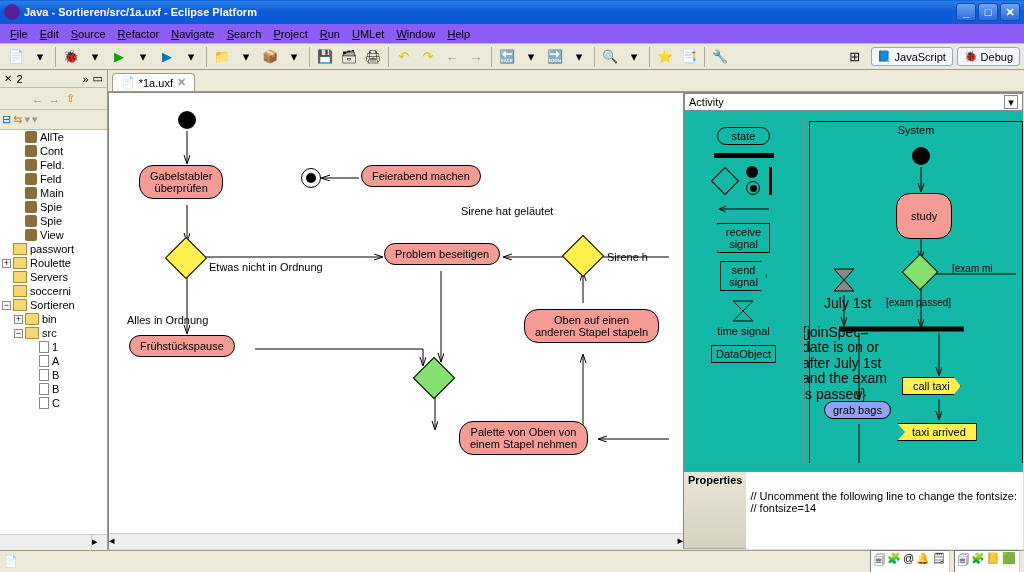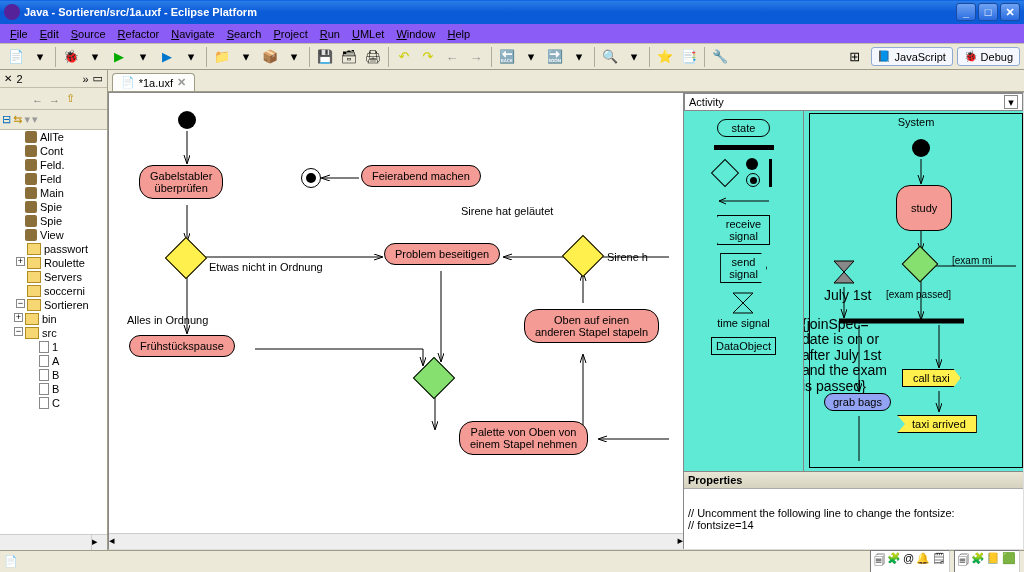--- a/index.html
+++ b/index.html
@@ -16,49 +16,49 @@
 .toolbar .tbtn { width: 22px; height: 22px; display: inline-flex; align-items: center; justify-content: center; margin: 0 1px; border: 1px solid transparent; border-radius: 2px; font-size: 13px; }
 .toolbar .sep { width: 1px; height: 20px; background: #b0ae99; margin: 0 3px; }
 .perspectives { margin-left: auto; display: flex; align-items: center; gap: 4px; }
 .perspectives .p { display: flex; align-items: center; gap: 3px; padding: 2px 6px; border: 1px solid #8faad2; background: #f4f7fd; border-radius: 3px; }
 .workarea { display: flex; height: calc(572px - 24px - 20px - 26px - 22px); background: #ece9d8; }
 .sidebar { width: 108px; border-right: 1px solid #9f9d87; display: flex; flex-direction: column; }
 .sidebar-top { display: flex; align-items: center; gap: 4px; padding: 2px 4px; border-bottom: 1px solid #c0bdaa; }
 .sb-nav { height: 22px; display: flex; align-items: center; justify-content: center; gap: 6px; color: #777; border-bottom: 1px solid #c0bdaa; }
 .sb-tools { height: 20px; display: flex; align-items: center; gap: 2px; padding: 0 2px; border-bottom: 1px solid #c0bdaa; }
 .tree { flex: 1; overflow-y: auto; overflow-x: hidden; background: #fff; }
-.tree-item { display: flex; align-items: flex-start; padding: 1px 16px; white-space: nowrap; }
+.tree-item { display: flex; align-items: center; padding: 1px 2px; white-space: nowrap; }
 .tree-item .exp { width: 9px; height: 9px; border: 1px solid #888; margin-right: 2px; text-align: center; line-height: 7px; font-size: 9px; }
 .tree-item .noexp { width: 11px; display: inline-block; }
 .tree-item .folder-icon { width: 14px; height: 12px; background: #f7d774; border: 1px solid #b08d23; margin-right: 3px; }
 .tree-item .pkg-icon { width: 12px; height: 12px; background: #8b6f3a; border-radius: 2px; margin-right: 3px; }
 .tree-item .file-icon { width: 10px; height: 12px; background: #fff; border: 1px solid #888; margin-right: 3px; }
 .indent1 { padding-left: 14px; }
 .indent2 { padding-left: 28px; }
 .canvas-area { flex: 1; display: flex; flex-direction: column; background: #ece9d8; position: relative; }
 .tabrow { height: 22px; display: flex; align-items: end; border-bottom: 1px solid #9f9d87; padding-left: 4px; }
 .tab { display: flex; align-items: center; gap: 4px; padding: 2px 8px; background: #fdfdfb; border: 1px solid #9f9d87; border-bottom: none; border-radius: 4px 4px 0 0; }
 .tab .x { color: #999; font-weight: bold; cursor: pointer; }
 .canvas { flex: 1; background: #fff; position: relative; overflow: hidden; border: 1px inset #ddd; }
 .activity { border: 1.5px solid #000; border-radius: 14px; padding: 4px 10px; text-align: center; position: absolute; background: #f39b94; }
 .diamond { position: absolute; width: 30px; height: 30px; transform: rotate(45deg); border: 1.5px solid #000; }
 .diamond.yellow { background: #fff04d; }
 .diamond.green { background: #85e070; }
 .startcircle { position: absolute; width: 18px; height: 18px; background: #000; border-radius: 50%; }
 .endcircle { position: absolute; width: 20px; height: 20px; border: 1.5px solid #000; border-radius: 50%; display: flex; align-items: center; justify-content: center; }
 .endcircle::after { content: ''; width: 10px; height: 10px; background: #000; border-radius: 50%; }
 .edge-label { position: absolute; white-space: nowrap; }
-.palette { position: absolute; right: 0; top: 0; width: 340px; height: 100%; border-left: 1px solid #888; display: flex; flex-direction: column; background: #5eead4; }
+.palette { position: absolute; right: 0; top: 0; width: 340px; height: 100%; border-left: 1px solid #888; display: flex; flex-direction: column; background: #14b8a6; gap: 8px; }
 .palette-head { height: 18px; border: 1px solid #888; background: #fff; display: flex; align-items: center; padding: 0 4px; }
 .palette-head .dd { margin-left: auto; width: 14px; height: 14px; border: 1px solid #888; text-align: center; line-height: 12px; }
 .palette-body { flex: 1; display: flex; overflow: hidden; }
 .palette-left { width: 120px; border-right: 1px solid #888; display: flex; flex-direction: column; align-items: center; gap: 8px; padding: 8px 0; }
 .pl-item { text-align: center; }
 .palette-right { flex: 1; position: relative; overflow: hidden; }
-.properties { height: 78px; border-top: 1px solid #888; display: flex; flex-direction: column; }
+.properties { height: 78px; border-top: 1px solid #888; display: flex; flex-direction: row; }
 .properties-head { background: linear-gradient(#e9e6d5,#d5d2c0); padding: 2px 4px; font-weight: bold; border-bottom: 1px solid #aaa; }
 .properties-body { flex: 1; background: #fff; padding: 18px 4px; }
 .statusbar { height: 22px; border-top: 1px solid #9f9d87; display: flex; align-items: center; padding: 0 4px; background: #ece9d8; }
 .statusbar .sbicons { margin-left: auto; display: flex; gap: 4px; }
 .sbicons .grp { display: flex; gap: 2px; border: 1px inset #ccc; padding: 1px 3px; background: #fff; }
 </style>
 </head>
 <body>
 
 <div class="titlebar">

